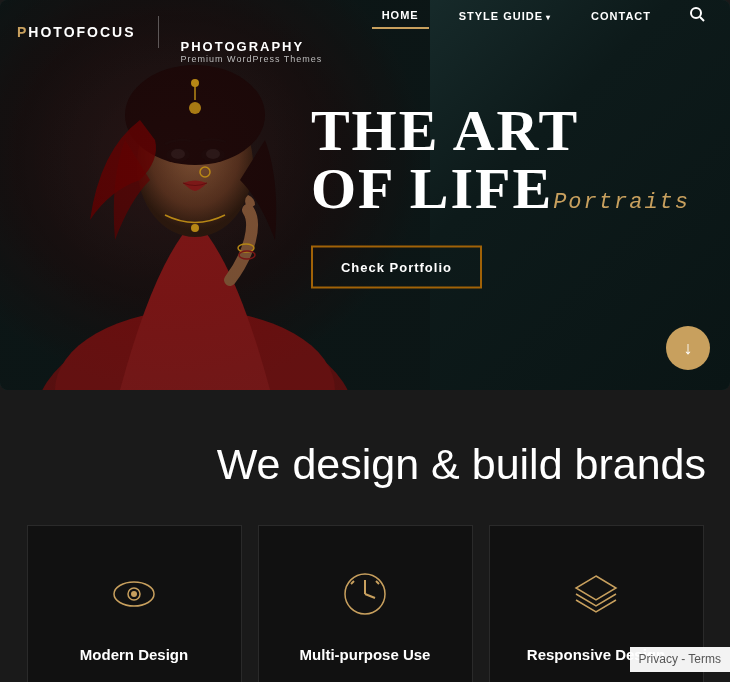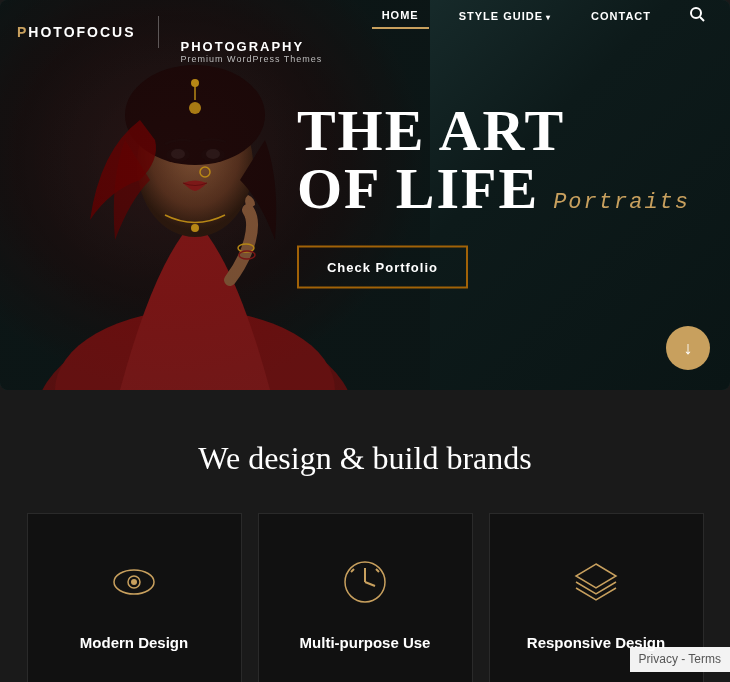--- a/index.html
+++ b/index.html
@@ -133,21 +133,20 @@
     }
     .hero-title-line2 {
       font-size: 58px;
       font-weight: 700;
       color: white;
       line-height: 1;
       font-family: 'Georgia', serif;
       letter-spacing: 2px;
       display: flex;
       align-items: baseline;
-      gap: 14px;
     }
     .hero-subtitle-word {
       font-size: 22px;
       color: #c8a05e;
       font-style: italic;
       font-family: Liberation Mono, monospace;
       font-weight: 400;
     }
     .hero-btn {
       margin-top: 28px;
@@ -189,25 +188,26 @@
       text-align: center;
     }
     .section-tag {
       font-size: 13px;
       color: #c8a05e;
       font-style: italic;
       font-family: 'Georgia', serif;
       margin-bottom: 10px;
     }
     .section-title {
-      font-size: 32px;
-      color: white;
-      font-family: Liberation Serif, serif;
+      font-size: 43px;
+      color: white;
+      font-family: Liberation Sans, sans-serif;
       font-weight: 400;
       margin-bottom: 36px;
+      text-align: right;
     }
     .cards-grid {
       display: flex;
       gap: 16px;
       justify-content: center;
     }
     .card {
       flex: 1;
       background: #111;
       border: 1px solid #2a2a2a;

